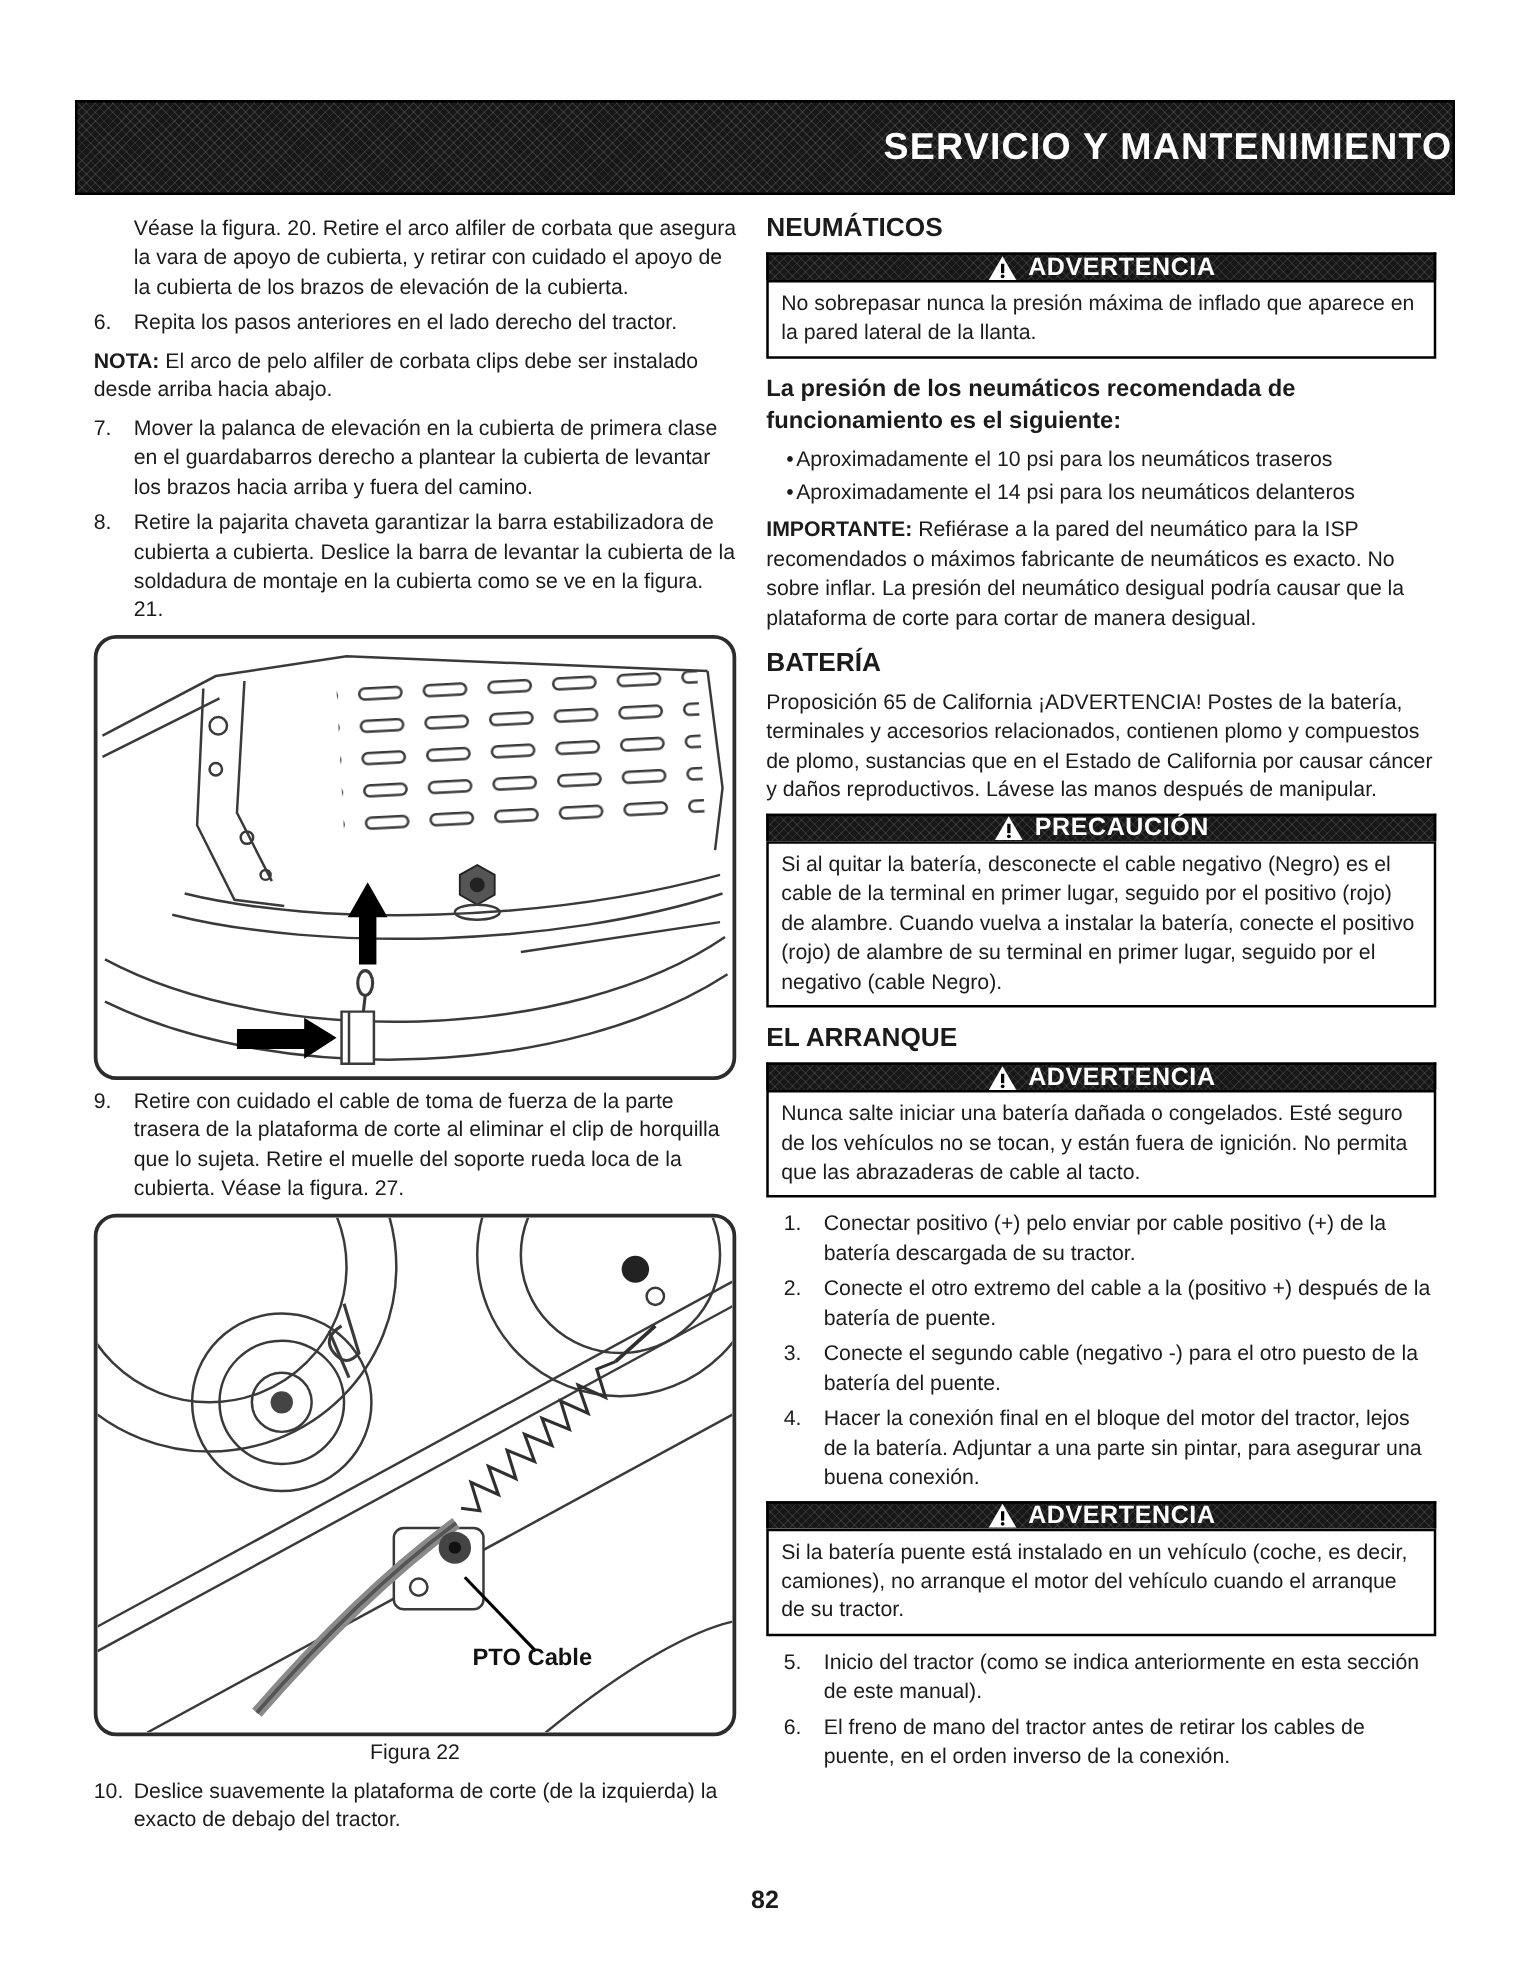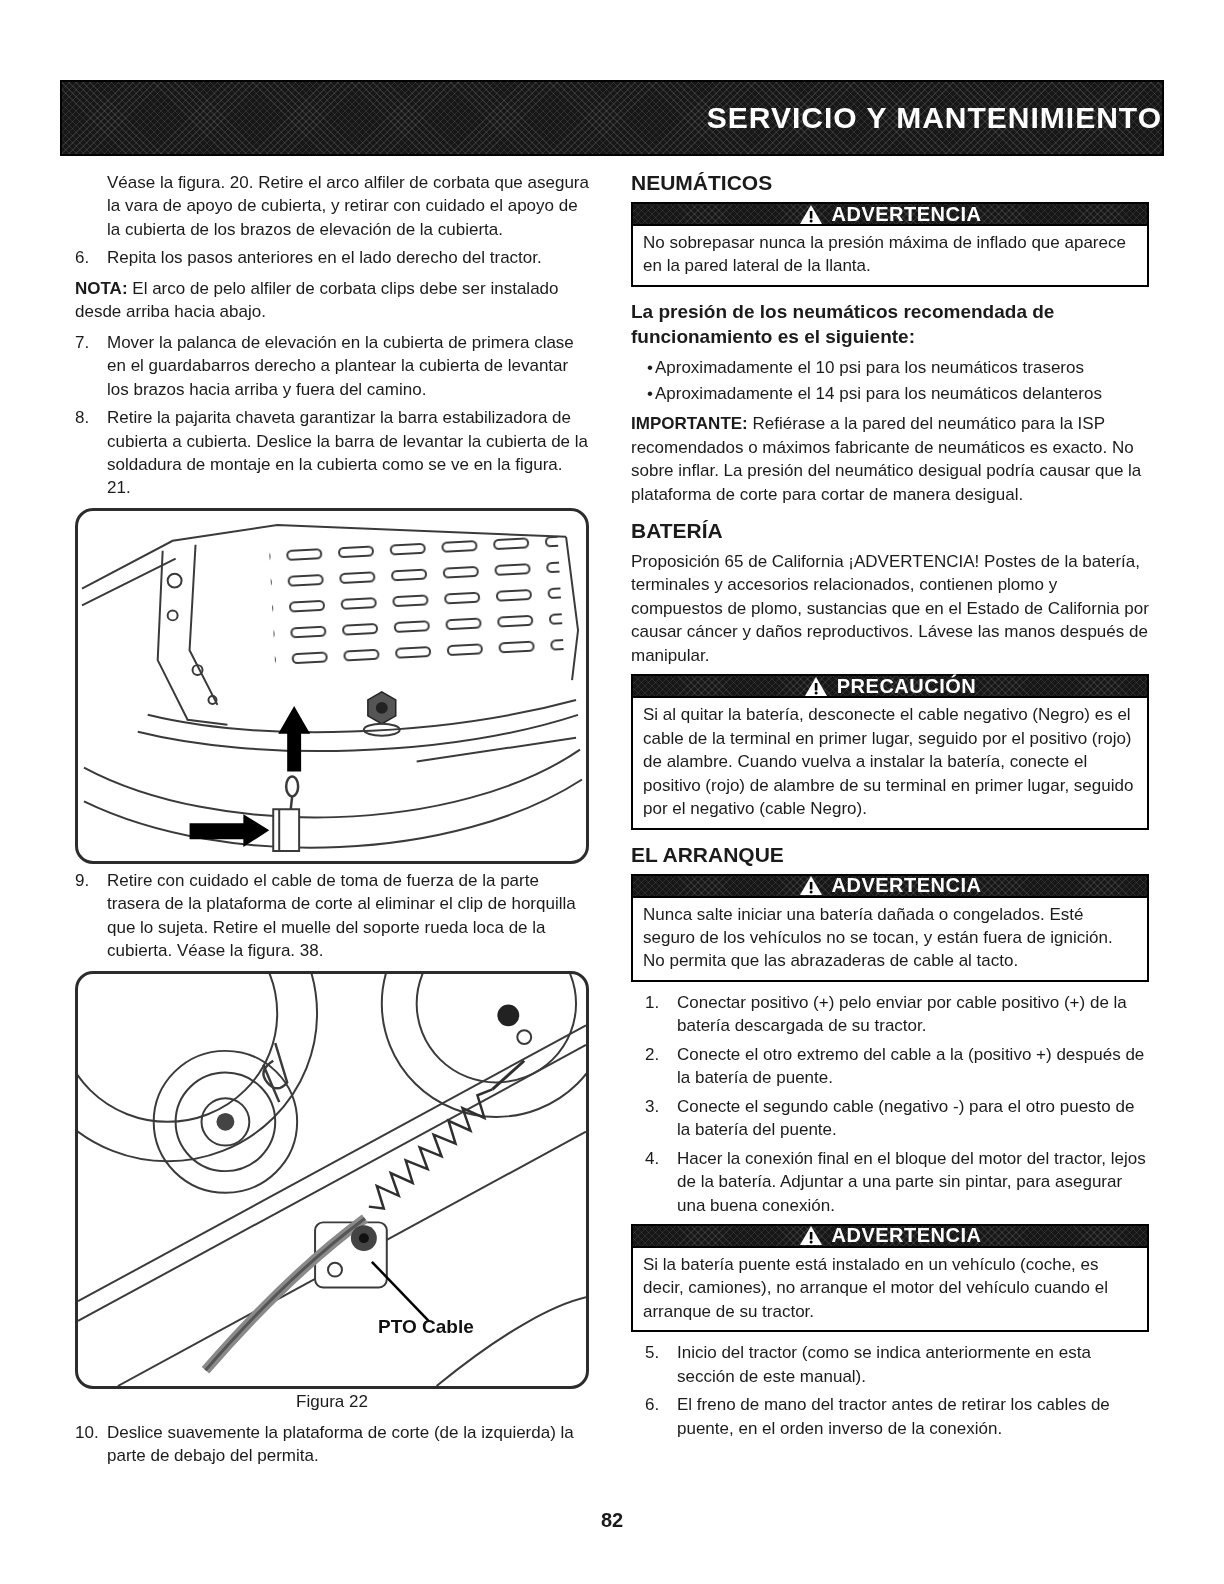--- a/index.html
+++ b/index.html
@@ -15,21 +15,21 @@
     margin:0 60px; height:76px; border:2px solid #000;
     background-color:#171717;
     background-image:
       repeating-linear-gradient(45deg, rgba(255,255,255,.10) 0 1px, transparent 1px 5px),
       repeating-linear-gradient(135deg, rgba(255,255,255,.10) 0 1px, transparent 1px 5px);
     display:flex; align-items:center; justify-content:flex-end;padding-left:32px;
   }
   .header-title { color:#fff; font-size:30px; font-weight:bold; letter-spacing:1px; }
 
   
-  .columns { display:flex; gap:42px; margin:15px 75px 0 75px; align-items:flex-start; }
+  .columns { display:flex; gap:24px; margin:15px 75px 0 75px; align-items:flex-start; }
   .col-left  { width:514px; flex:0 0 514px; }
   .col-right { flex:1 1 auto; }
 
   p, .txt { font-size:17px; line-height:1.38; }
   .hang { margin-left:32px; margin-bottom:5px; }
   .para { margin:7px 0; }
 
   .step { display:flex; margin:5px 0; }
   .step .num { flex:0 0 32px; font-size:17px; line-height:1.38; }
   .step .txt { flex:1; }
@@ -147,21 +147,21 @@
           <g stroke="#3a3a3a" stroke-width="2" fill="#fff">
             <path d="M196,300 L222,300 L222,342 L196,342 Z"></path>
             <path d="M202,300 L202,342" fill="none"></path>
           </g>
           <polygon points="192,321 166,305 166,314 112,314 112,330 166,330 166,338" fill="#000"></polygon>
         </svg>
       </div>
 
       <div class="step">
         <span class="num">9.</span>
-        <span class="txt">Retire con cuidado el cable de toma de fuerza de la parte trasera de la plataforma de corte al eliminar el clip de horquilla que lo sujeta. Retire el muelle del soporte rueda loca de la cubierta. Véase la figura. 38.</span>
+        <span class="txt">Retire con cuidado el cable de toma de fuerza de la parte trasera de la plataforma de corte al eliminar el clip de horquilla que lo sujeta. Retire el muelle del soporte rueda loca de la cubierta. Véase la figura. 27.</span>
       </div>
 
       <div class="figure fig22">
         <svg viewBox="0 0 510 418" preserveAspectRatio="none">
           <g stroke="#3a3a3a" stroke-width="2" fill="none">
             <circle cx="90" cy="40" r="150"></circle>
             <circle cx="90" cy="40" r="110"></circle>
             <circle cx="148" cy="150" r="72"></circle>
             <circle cx="148" cy="150" r="50"></circle>
             <circle cx="148" cy="150" r="24"></circle>
@@ -188,21 +188,21 @@
           <path d="M292,236 L307,238 L300,215 L322,225 L314,202 L336,212 L329,189 L351,198 L343,176 L365,185 L357,163 L379,172 L372,149 L394,159 L386,136 L408,146 L401,123 L416,117" stroke="#2f2f2f" stroke-width="2.5" fill="none"></path>
           <path d="M416,117 L448,88" stroke="#2f2f2f" stroke-width="3" fill="none"></path>
           <path d="M352,352 L295,292" stroke="#000" stroke-width="2.5" fill="none"></path>
         </svg>
         <span class="pto-label">PTO Cable</span>
       </div>
       <div class="fig-caption">Figura 22</div>
 
       <div class="step">
         <span class="num">10.</span>
-        <span class="txt">Deslice suavemente la plataforma de corte (de la izquierda) la parte de debajo del permita.</span>
+        <span class="txt">Deslice suavemente la plataforma de corte (de la izquierda) la exacto de debajo del tractor.</span>
       </div>
 
     </div>
 
     <div class="col-right">
 
       <h2 class="section first">NEUMÁTICOS</h2>
 
       <div class="warn">
         <div class="warn-banner">

